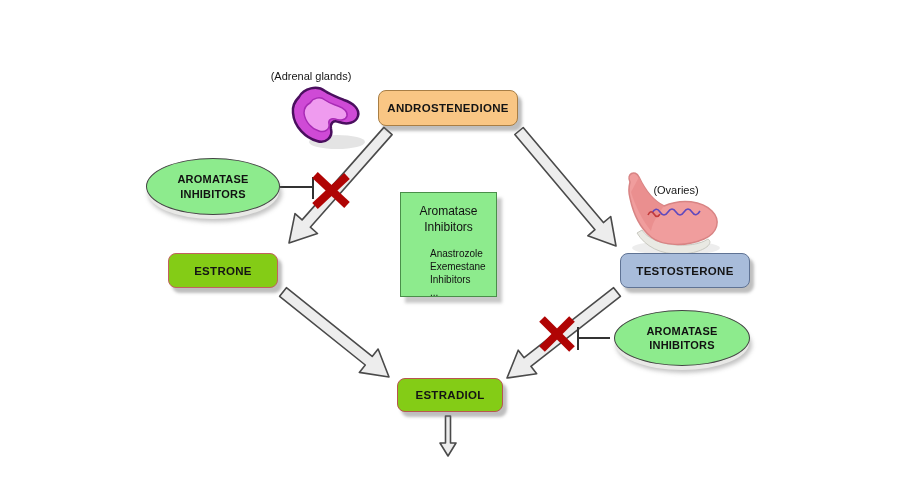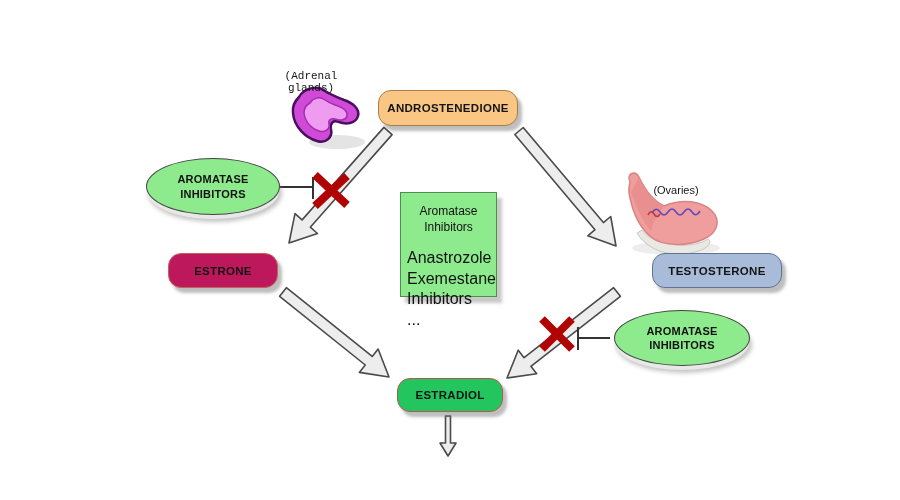--- a/index.html
+++ b/index.html
@@ -6,44 +6,44 @@
   #canvas{
     position:relative;width:900px;height:500px;background:#ffffff;overflow:hidden;
     font-family:"Liberation Sans", sans-serif;color:#111;
   }
   #diagram-svg{position:absolute;left:0;top:0;z-index:1;}
   .flow-arrow{fill:#ededed;stroke:#4a4a4a;stroke-width:1.6;stroke-linejoin:round;}
   .tbar{stroke:#333;stroke-width:2;fill:none;}
   .x-mark line{stroke-width:8;stroke-linecap:butt;}
   .node{
     position:absolute;z-index:2;display:flex;align-items:center;justify-content:center;
-    border-radius:13px;font-weight:bold;font-size:11.5px;letter-spacing:.3px;color:#141414;
+    border-radius:8px;font-weight:bold;font-size:11.5px;letter-spacing:.3px;color:#141414;
     box-shadow:4px 5px 3px rgba(110,110,110,.45);
   }
   #node-androstenedione{left:378px;top:90px;width:138px;height:34px;background:#f9c684;border:1.5px solid #a87e45;}
-  #node-estrone{left:168px;top:253px;width:108px;height:33px;background:#be185d;border:1.5px solid #c2625f;}
-  #node-testosterone{left:652px;top:253px;width:128px;height:33px;background:#a8bcda;border:1.5px solid #5f7394;}
-  #node-estradiol{left:397px;top:378px;width:104px;height:32px;background:#22c55e;border:1.5px solid #b85550;}
+  #node-estrone{left:168px;top:253px;width:108px;height:33px;background:#84cc16;border:1.5px solid #c2625f;}
+  #node-testosterone{left:620px;top:253px;width:128px;height:33px;background:#a8bcda;border:1.5px solid #5f7394;}
+  #node-estradiol{left:397px;top:378px;width:104px;height:32px;background:#84cc16;border:1.5px solid #b85550;}
   .ellipse{
     position:absolute;z-index:2;border-radius:50%;background:#8deb8d;border:1.2px solid #444;
     display:flex;flex-direction:column;align-items:center;justify-content:center;
     font-weight:bold;font-size:11px;line-height:1.3;text-align:center;letter-spacing:.2px;
     box-shadow:0 5px 0 -1px #e8e8e6, 2px 7px 4px rgba(125,125,125,.45);
   }
   #ellipse-left{left:146px;top:158px;width:132px;height:55px;}
   #ellipse-right{left:614px;top:310px;width:134px;height:54px;}
   #info-box{
     position:absolute;z-index:2;left:400px;top:192px;width:97px;height:105px;
     background:#8deb8d;border:1px solid #4a8f4a;box-shadow:5px 6px 3px rgba(120,120,120,.4);
     box-sizing:border-box;padding-top:11px;
   }
   .info-title{text-align:center;font-size:12px;line-height:1.3;}
-  .info-drugs{margin-top:13px;padding-left:6px;font-size:16px;line-height:1.28;}
+  .info-drugs{margin-top:13px;padding-left:29px;font-size:10px;line-height:1.28;}
   .organ-label{position:absolute;z-index:2;font-size:11px;text-align:center;width:100px;color:#161616;}
-  #adrenal-label{left:261px;top:70px;font-family:Liberation Mono, monospace;}
+  #adrenal-label{left:261px;top:70px;}
   #ovaries-label{left:626px;top:184px;}
 </style>
 </head>
 <body>
 
 <div id="canvas">
 
   <svg id="diagram-svg" width="900" height="500" viewBox="0 0 900 500">
 
     <g id="arrows-layer">

